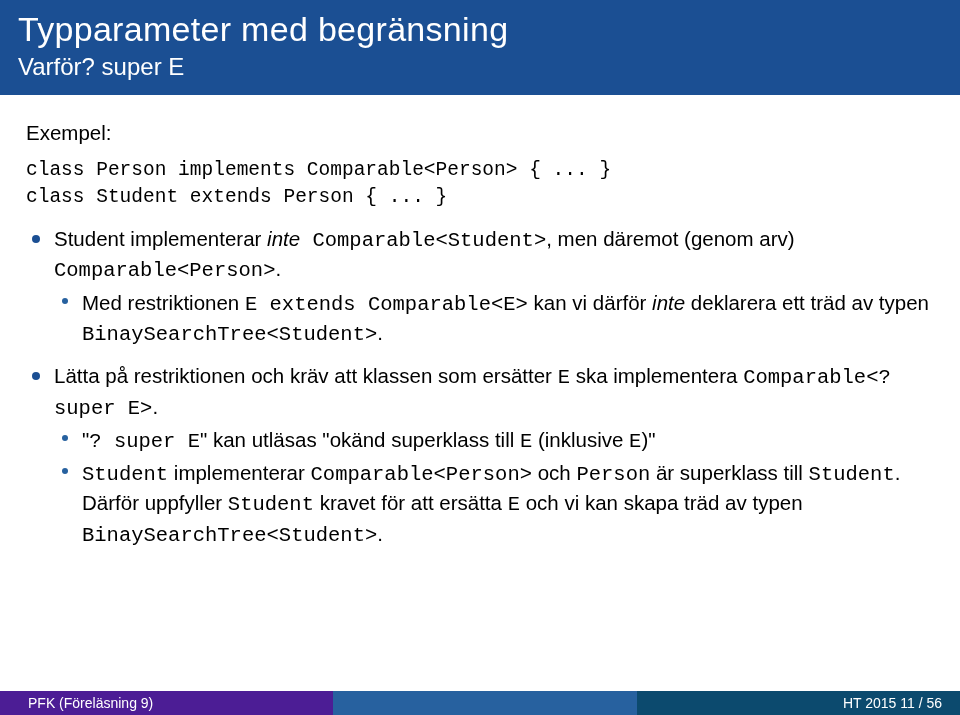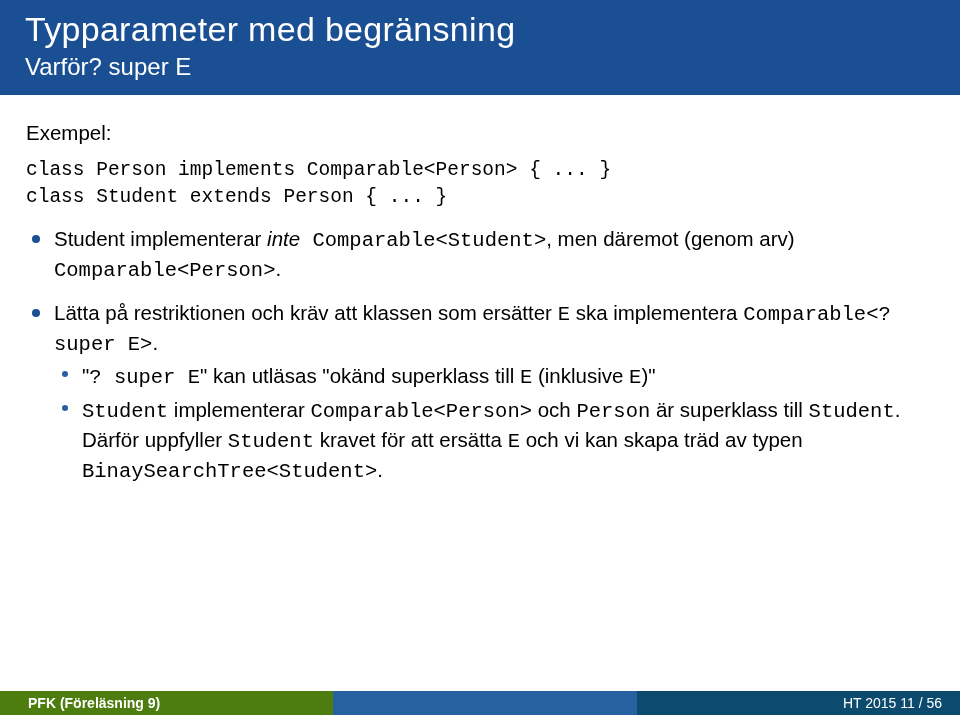--- a/index.html
+++ b/index.html
@@ -7,21 +7,21 @@
     width: 960px;
     height: 715px;
     font-family: sans-serif;
     background: #ffffff;
     position: relative;
     overflow: hidden;
   }
   .header {
     background: #1b4f93;
     color: #ffffff;
-    padding: 10px 18px 14px 25px;
+    padding: 10px 18px 14px 18px;
   }
   .header h1 {
     font-weight: 300;
     font-size: 34px;
     letter-spacing: 0.3px;
   }
   .header .sub {
     font-size: 24px;
     font-weight: 300;
     margin-top: 4px;
@@ -80,26 +80,26 @@
     position: absolute;
     left: 0;
     bottom: 0;
     width: 100%;
     height: 24px;
     display: flex;
     font-size: 14px;
   }
   .footer .left {
     flex: 1;
-    background: #4d7c0f;
+    background: #4c1d95;
     color: #ffffff;
     display: flex;
     align-items: center;
     padding-left: 28px;
-    font-weight: 700;
+    font-weight: 400;
     text-align: center;
   }
   .footer .mid {
     flex: 1;
     background: #27619f;
   }
   .footer .right {
     flex: 1;
     background: #0c4a6e;
     color: #ffffff;
@@ -119,20 +119,25 @@
 </div>
 
 <div class="body">
   <div class="ex-label">Exempel:</div>
   <div class="code">class Person implements Comparable&lt;Person&gt; { ... }
 class Student extends Person { ... }</div>
 
   <ul class="lvl1">
     <li>
       <span>Student implementerar </span><span class="it">inte</span><span class="tt"> Comparable&lt;Student&gt;</span><span>, men däremot (genom arv) </span><span class="tt">Comparable&lt;Person&gt;</span><span>.</span>
+      <ul class="lvl2">
+        <li>
+          <span>Med restriktionen </span><span class="tt">E extends Comparable&lt;E&gt;</span><span> kan vi därför </span><span class="it">inte</span><span> deklarera ett träd av typen </span><span class="tt">BinaySearchTree&lt;Student&gt;</span><span>.</span>
+        </li>
+      </ul>
     </li>
 
     <li>
       <span>Lätta på restriktionen och kräv att klassen som ersätter </span><span class="tt">E</span><span> ska implementera </span><span class="tt">Comparable&lt;? super E&gt;</span><span>.</span>
       <ul class="lvl2">
         <li>
           <span>"</span><span class="tt">? super E</span><span>" kan utläsas "okänd superklass till </span><span class="tt">E</span><span> (inklusive </span><span class="tt">E</span><span>)"</span>
         </li>
         <li>
           <span class="tt">Student</span><span> implementerar </span><span class="tt">Comparable&lt;Person&gt;</span><span> och </span><span class="tt">Person</span><span> är superklass till </span><span class="tt">Student</span><span>. Därför uppfyller </span><span class="tt">Student</span><span> kravet för att ersätta </span><span class="tt">E</span><span> och vi kan skapa träd av typen </span><span class="tt">BinaySearchTree&lt;Student&gt;</span><span>.</span>

